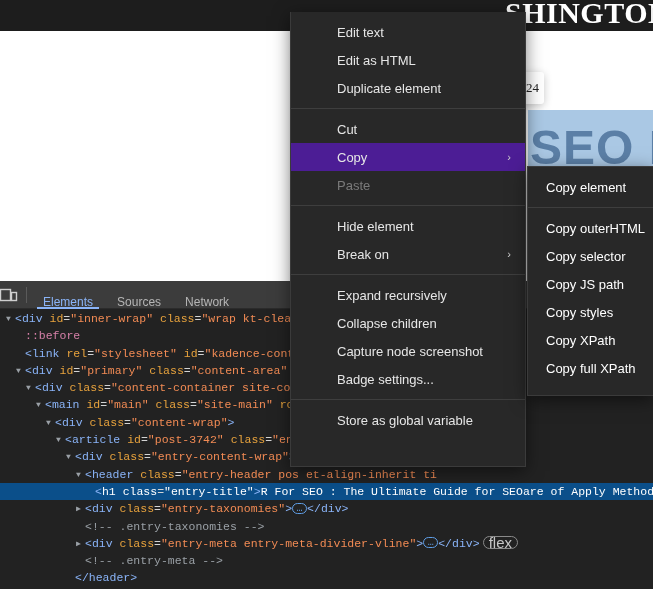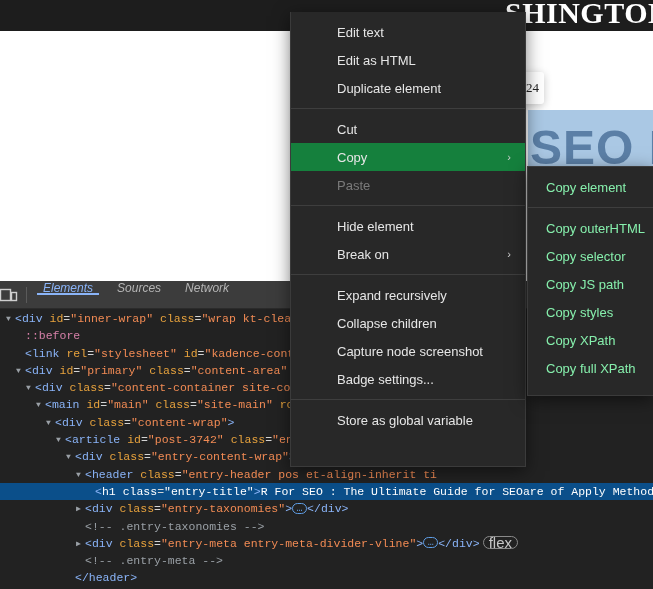--- a/index.html
+++ b/index.html
@@ -61,21 +61,21 @@
     position: absolute; left: 0; top: 0; width: 653px; height: 28px;
     background: #3c3c3c; border-bottom: 1px solid #2b2b2b;
     display: flex; align-items: center;
   }
   .dt-device-icon {
     width: 30px; height: 28px; display: flex; align-items: center; justify-content: center;
     margin-left: -6px;
   }
   .dt-device-icon svg { display: block; }
   .dt-divider { width: 1px; height: 16px; background: #5a5a5a; margin: 0 4px 0 2px; }
-  .dt-tabs { display: flex; align-items: flex-start; height: 28px; font-style: italic; }
+  .dt-tabs { display: flex; align-items: flex-end; height: 28px; }
   .dt-tab {
     position: relative; display: flex; align-items: center;
     padding: 0 12px; font-family: "Liberation Sans", sans-serif;
     font-size: 12px; color: #b5b5b5; cursor: default; white-space: nowrap;
   }
   .dt-tab.active { color: #8ab4f8; }
   .dt-tab.active::after {
     content: ""; position: absolute; left: 6px; right: 6px; bottom: 0; height: 2px;
     background: #8ab4f8;
   }
@@ -127,39 +127,39 @@
     box-shadow: 0 4px 16px rgba(0,0,0,0.5);
     font-family: "Liberation Sans", sans-serif;
     padding: 6px 0;
   }
   .ctxmenu.top-cut { border-top: none; top: 12px; }
   .mi {
     position: relative; height: 28px; display: flex; align-items: center;
     padding: 0 28px 0 46px; color: #e6e6e6; font-size: 13px; white-space: nowrap;
   }
   .mi.disabled { color: #7a7a7a; }
-  .mi.hl { background: #15803d; align-items: center; }
+  .mi.hl { background: #4c1d95; align-items: center; }
   .mi .chev {
     position: absolute; right: 14px; top: 50%; transform: translateY(-50%);
     color: #cfcfcf; font-size: 11px;
   }
   .msep { height: 1px; background: #3e3e3e; margin: 6px 0; }
 
   
   .submenu {
     position: absolute; left: 527px; top: 166px; width: 126px; height: 230px;
     background: #282828;
     border: 1px solid #3b3b3b; border-right: none;
     box-shadow: 0 4px 16px rgba(0,0,0,0.5);
     font-family: "Liberation Sans", sans-serif;
     padding: 6px 0;
   }
   .smi {
     height: 28px; display: flex; align-items: center;
-    padding: 0 10px 0 18px; color: #86efac; font-size: 13px; white-space: nowrap;
+    padding: 0 10px 0 18px; color: #ffffff; font-size: 13px; white-space: nowrap;
   }
 </style>
 </head>
 <body>
 
 <div id="root">
 
   <div class="page-layer">
     <div class="page-white"></div>
     <div class="page-topbar">

